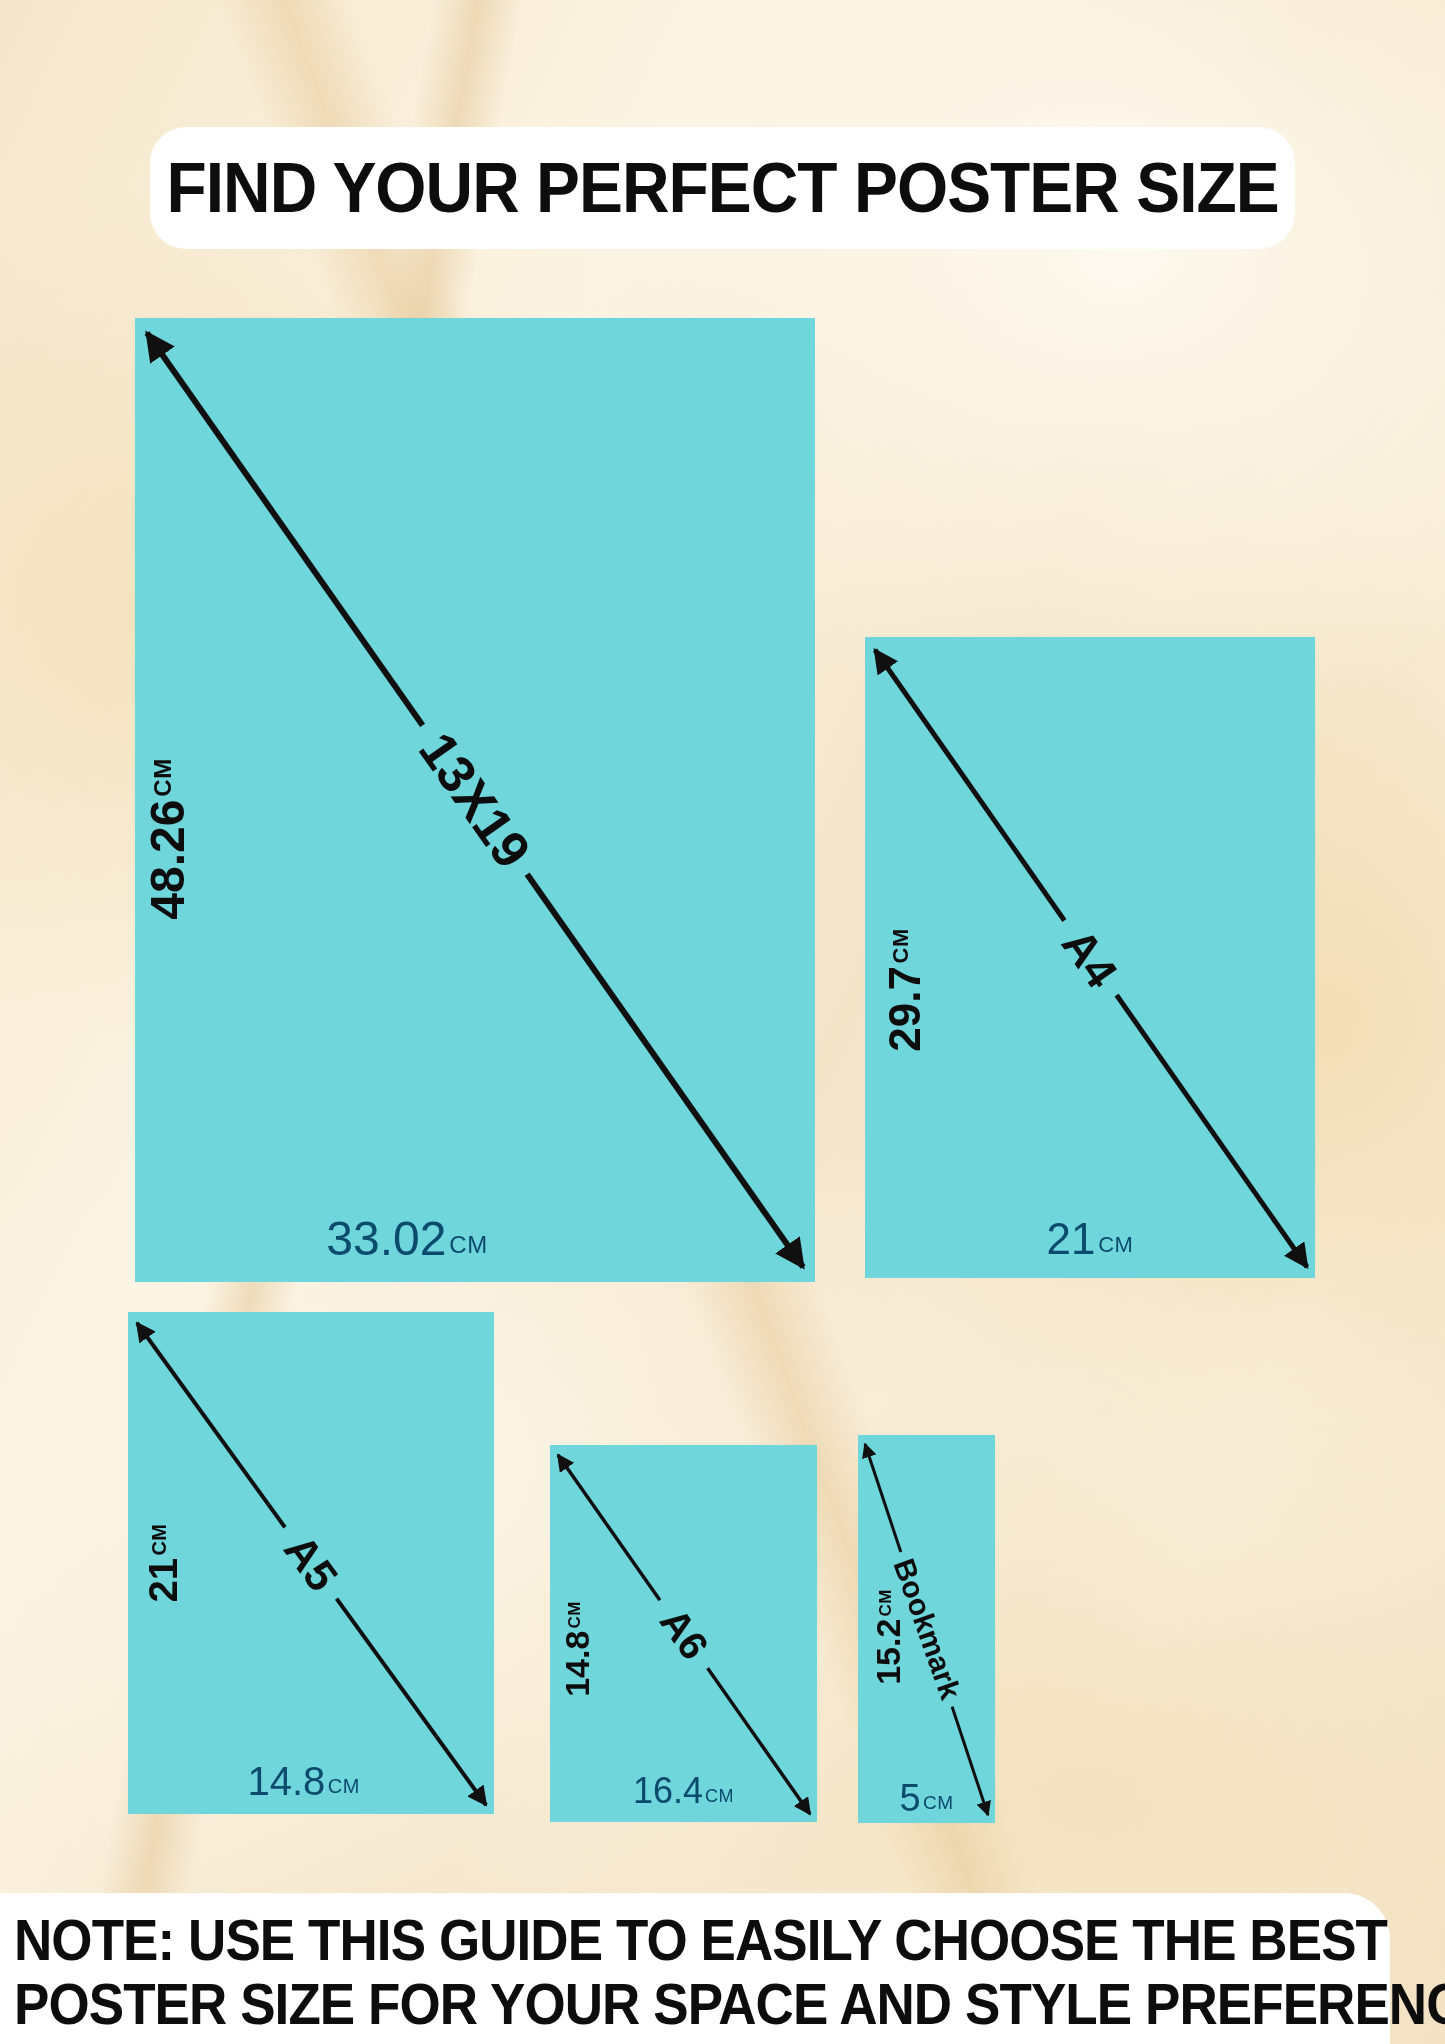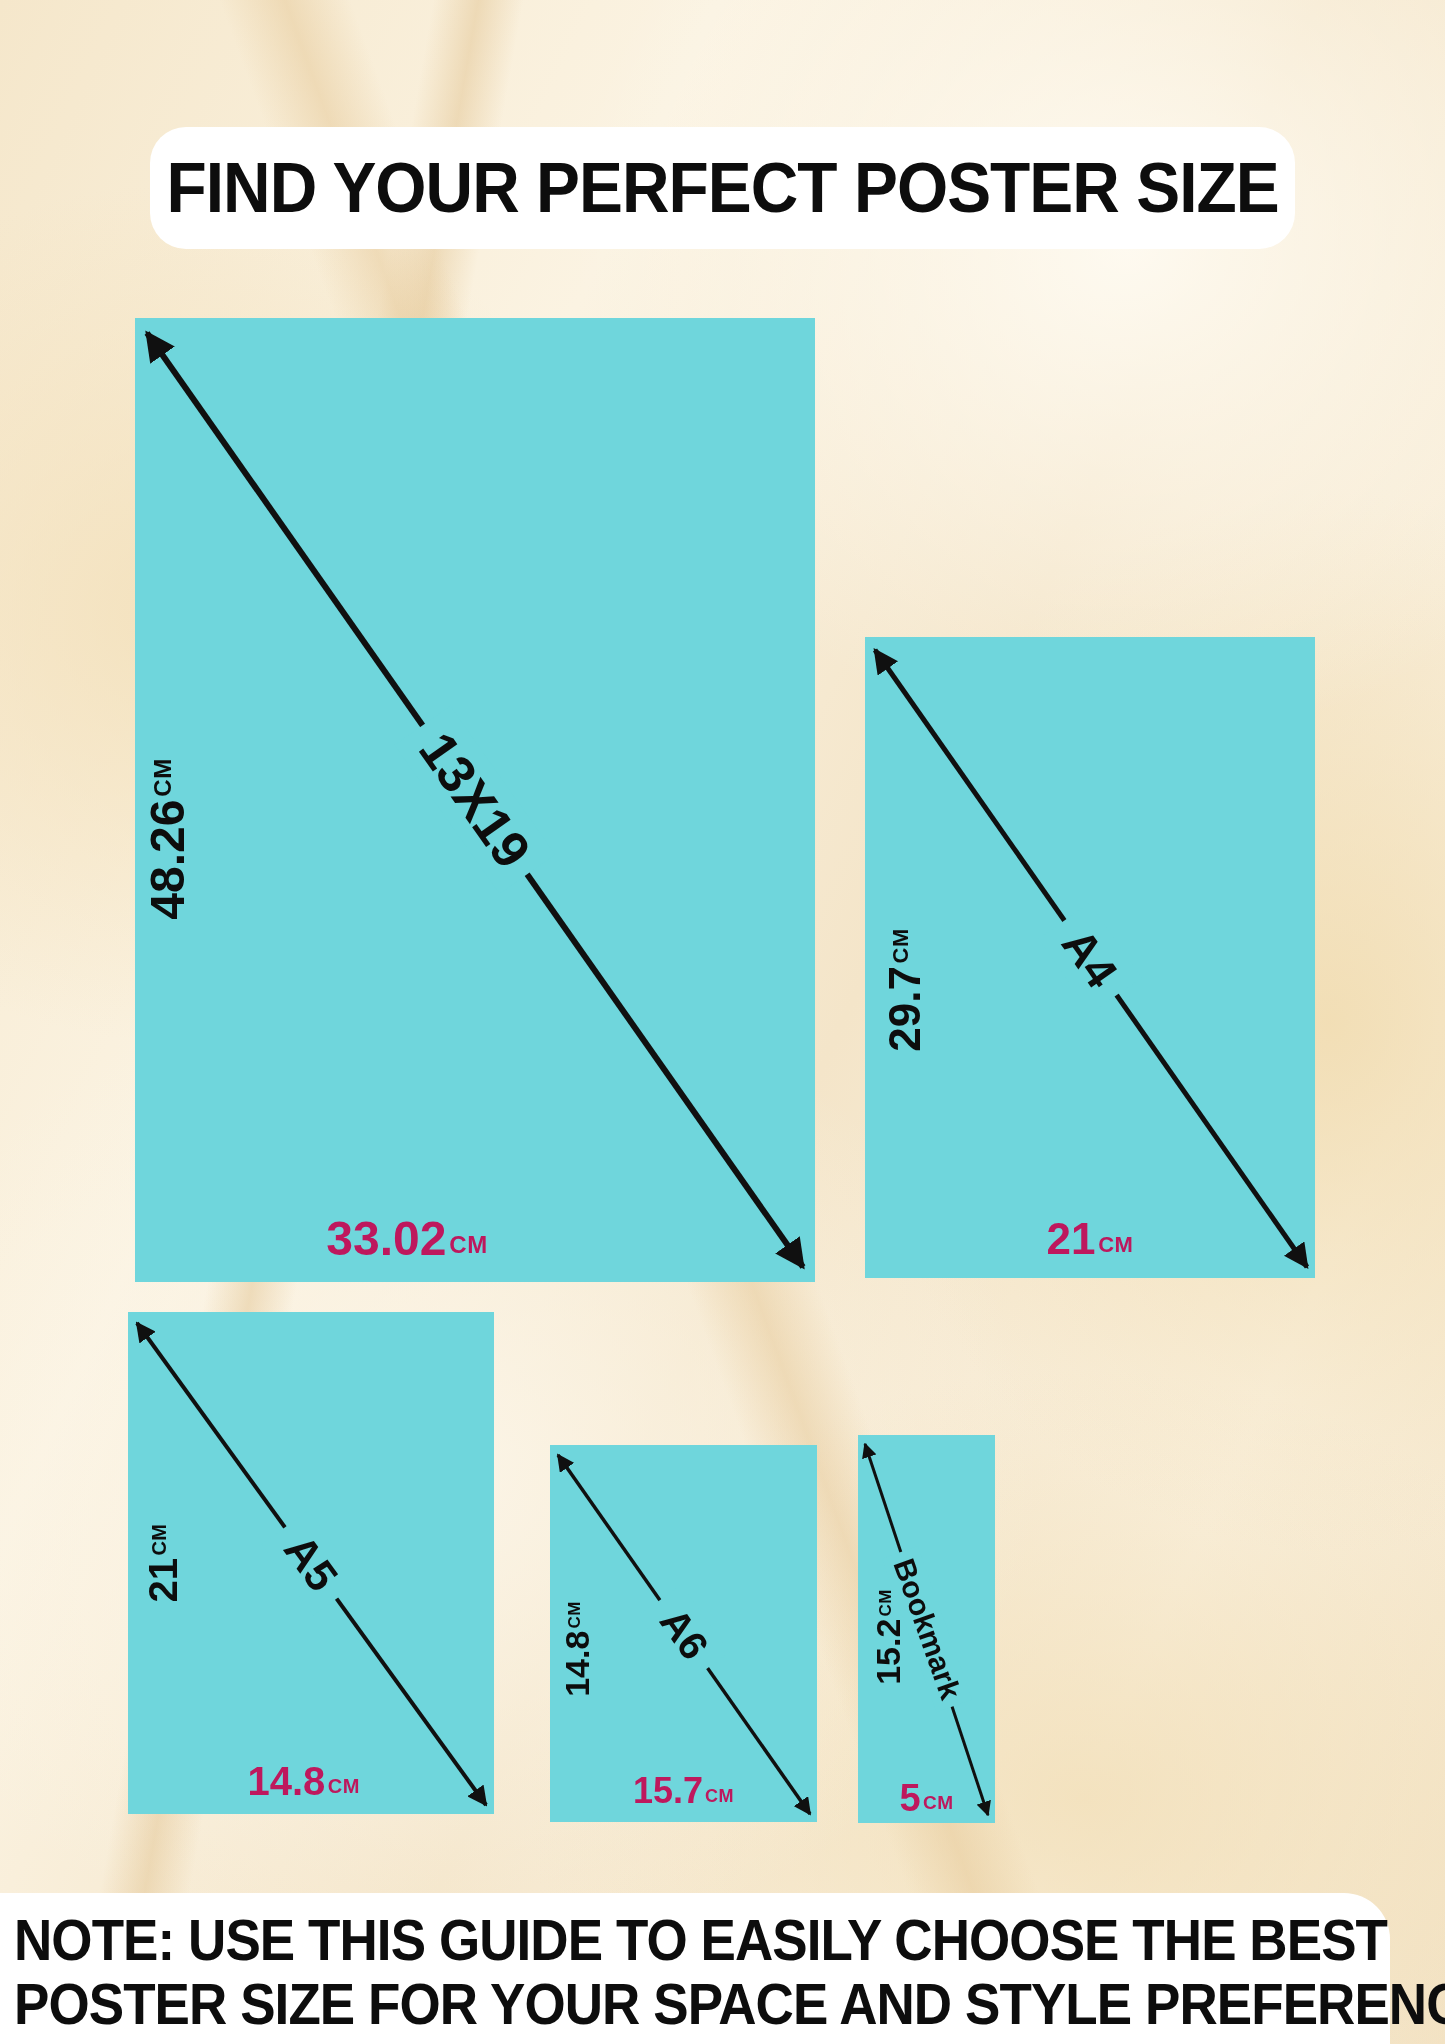--- a/index.html
+++ b/index.html
@@ -45,21 +45,21 @@
     position:absolute;left:50%;top:50%;
     transform:translate(-50%,-50%) rotate(var(--rot,55deg));
     background:#6fd6dc;padding:4px 16px;font-weight:bold;white-space:nowrap;color:#0d0d0d;
   }
   .dim-h{
     position:absolute;transform:translate(-50%,-50%) rotate(-90deg);
     white-space:nowrap;font-weight:bold;color:#0d0d0d;
   }
   .dim-w{
     position:absolute;transform:translateX(-50%);
-    white-space:nowrap;font-weight:bold;color:#be185d;
+    white-space:nowrap;font-weight:normal;color:#0c4a6e;
   }
   .unit{font-size:.5em;letter-spacing:.5px;}
   .dim-h .unit{vertical-align:.55em;margin-left:.12em;}
   .dim-w .unit{vertical-align:.08em;margin-left:.12em;}
   .p0 .dim-h{font-size:48px;} .p0 .size-name{font-size:52px;} .p0 .dim-w{font-size:48px;}
   .p1 .dim-h{font-size:44px;} .p1 .size-name{font-size:46px;} .p1 .dim-w{font-size:44px;}
   .p2 .dim-h{font-size:40px;} .p2 .size-name{font-size:44px;} .p2 .dim-w{font-size:40px;}
   .p3 .dim-h{font-size:34px;} .p3 .size-name{font-size:40px;} .p3 .dim-w{font-size:36px;}
   .p4 .dim-h{font-size:34px;} .p4 .size-name{font-size:30px;padding:2px 8px;} .p4 .dim-w{font-size:38px;}
   
@@ -152,21 +152,21 @@
       </defs>
       <line x1="8" y1="10" x2="260" y2="369" marker-start="url(#ah3)" marker-end="url(#ah3)"></line>
     </svg>
     <div class="dim-h" style="left:27px;top:54%;">
       <span>14.8</span><span class="unit">CM</span>
     </div>
     <div class="size-name" style="--rot:54.7deg;">
       <span>A6</span>
     </div>
     <div class="dim-w" style="left:50%;bottom:10px;">
-      <span>15.7</span><span class="unit">CM</span>
+      <span>16.4</span><span class="unit">CM</span>
     </div>
   </section>
 
   <section class="poster p4">
     <svg class="diag-svg" viewBox="0 0 137 388" preserveAspectRatio="none">
       <defs>
         <marker id="ah4" viewBox="0 0 10 10" refX="9" refY="5" markerWidth="5" markerHeight="5" orient="auto-start-reverse">
           <path d="M0,0 L10,5 L0,10 z"></path>
         </marker>
       </defs>

